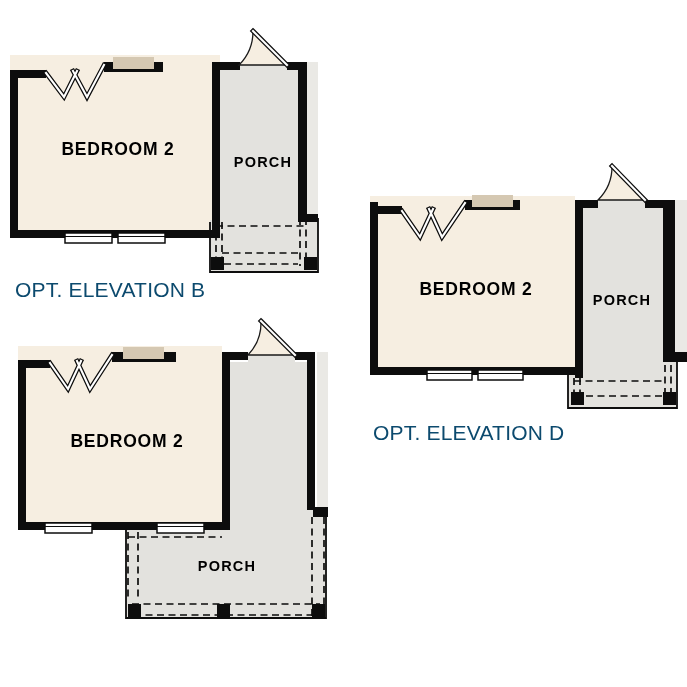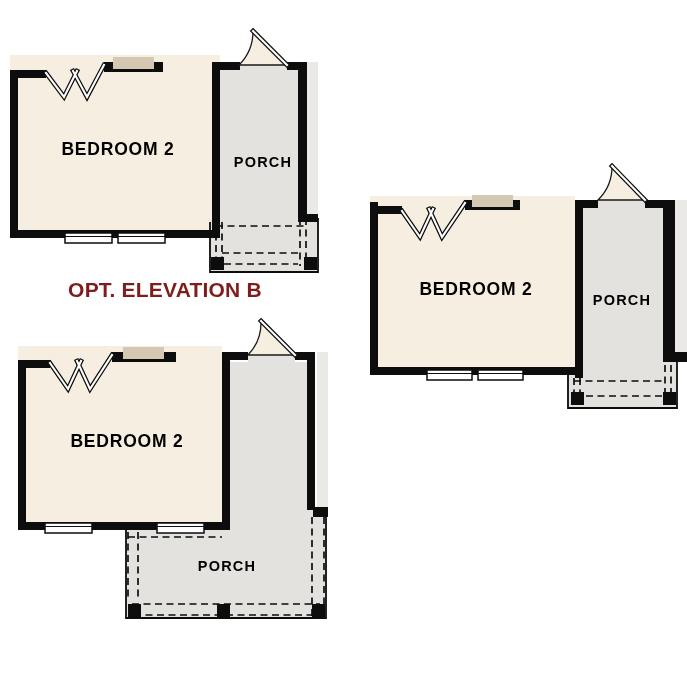--- a/index.html
+++ b/index.html
@@ -13,22 +13,22 @@
   .dash{fill:none;stroke:#0d0d0d;stroke-width:1.7;stroke-dasharray:7 4.5;}
   .zb{fill:none;stroke:#0d0d0d;stroke-width:4.6;stroke-linecap:square;}
   .zw{fill:none;stroke:#ffffff;stroke-width:2.1;stroke-linecap:square;}
   .wedge{stroke:#1a1a1a;stroke-width:1.3;}
   .winrect{fill:#ffffff;stroke:#0d0d0d;stroke-width:1.5;}
   .winline{stroke:#0d0d0d;stroke-width:1.2;}
   .room-text{font-family:"Liberation Sans",sans-serif;font-weight:bold;font-size:17.5px;
              letter-spacing:0.8px;text-anchor:middle;}
   .porch-text{font-family:"Liberation Sans",sans-serif;font-weight:bold;font-size:14.5px;
               letter-spacing:1.2px;text-anchor:middle;}
-  .caption{position:absolute;width:300px;text-align:center;font-weight:bold;font-size:21px;
-           letter-spacing:0.2px;color:#7f1d1d;white-space:nowrap;}
+  .caption{position:absolute;width:300px;text-align:left;font-weight:normal;font-size:21px;
+           letter-spacing:0.2px;color:#0c4a6e;white-space:nowrap;}
   #cap-b{left:15px;top:278px;}
   #cap-c{left:21px;top:628px;}
   #cap-d{left:373px;top:421px;}
 </style>
 </head>
 <body>
 
 <div id="sheet">
 
   <svg id="svg-b" width="340" height="312" viewBox="0 0 340 312">
@@ -162,14 +162,15 @@
       <line class="winline" x1="478" y1="373.5" x2="523" y2="373.5"></line>
     </g>
     <g>
       <path class="wedge" d="M645,200 L598,200 A47,47 0 0 0 612,166 Z" fill="#f6eee1"></path>
       <line class="zb" x1="612" y1="166" x2="645" y2="200"></line>
       <line class="zw" x1="612" y1="166" x2="645" y2="200"></line>
     </g>
     <text class="room-text" x="476" y="295" fill="#000000">BEDROOM 2</text>
     <text class="porch-text" x="622" y="305" fill="#000000">PORCH</text>
   </svg>
+  <div id="cap-d" class="caption">OPT. ELEVATION D</div>
 
 </div>
 
 </body></html>

